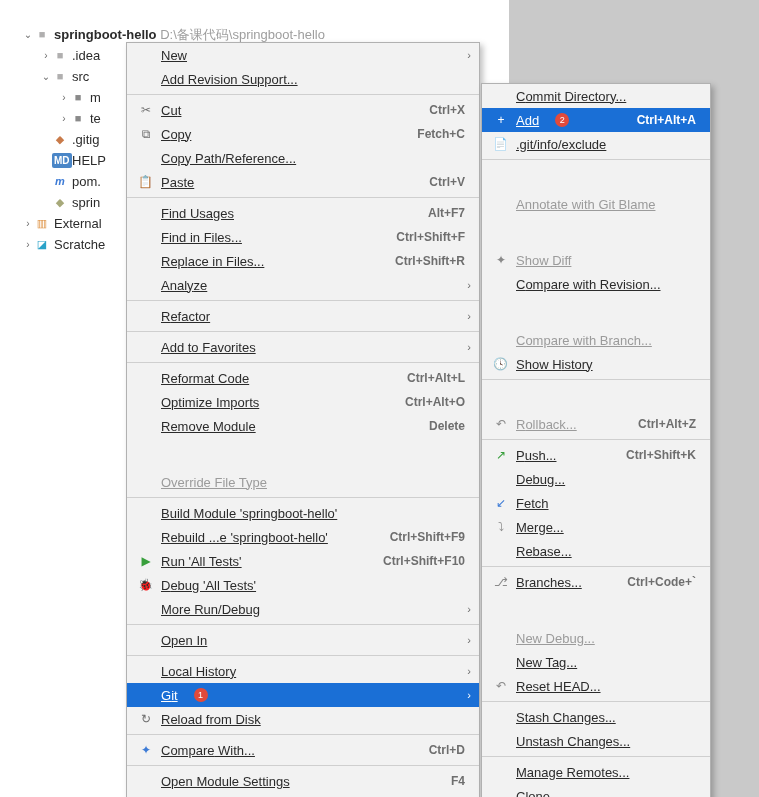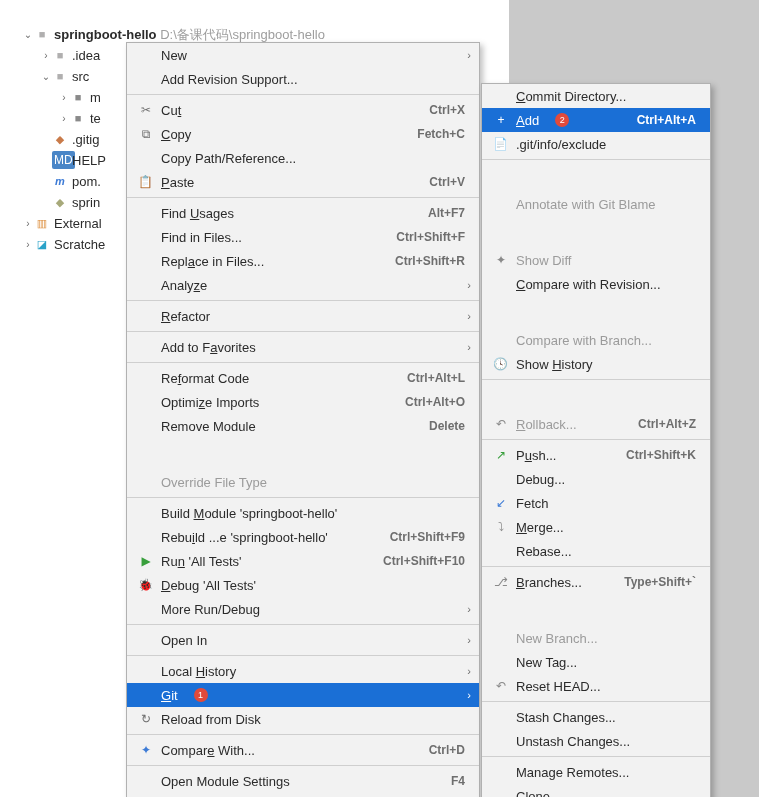--- a/index.html
+++ b/index.html
@@ -48,21 +48,21 @@
   .tree-icon {
     display:inline-block;
     width:16px;
     text-align:center;
     margin-right:4px;
     font-size:11px;
   }
   .folder-ic { color:#b0afaf; }
   .folder-ic2 { color:#8a8a8a; }
   .gitig-ic { color:#c97b4a; }
-  .help-ic { background:#4a86c7;color:#fff;font-size:12px;font-weight:normal;padding:2px 2px;border-radius:2px; }
+  .help-ic { background:#4a86c7;color:#fff;font-size:10px;font-weight:bold;padding:2px 2px;border-radius:2px; }
   .pom-ic  { color:#3d7bd6; font-style:italic; font-weight:bold; }
   .spring-ic{ color:#a7a97a; }
   .ext-ic  { color:#dd8f3e; }
   .scratch-ic{ color:#2aa2c8; }
 
   
   .menu {
     position:absolute;
     background:#f2f2f2;
     border:1px solid #b1b1b1;
@@ -83,21 +83,21 @@
     margin:3px 0;
   }
   .mi-icon {
     display:inline-block;
     width:18px;
     text-align:center;
     margin-right:6px;
     font-size:12px;
     color:#6e6e6e;
   }
-  .mi-label { flex: 0 0 auto; }
+  .mi-label { flex: 0 0 auto; text-decoration: underline; }
   .mi-label u { text-decoration: underline; }
   .mi-spacer { flex:1; }
   .mi-shortcut { color:#6e6e6e; font-size:12px; padding-left:24px;font-weight:bold; }
   .mi-sub {
     position:absolute;
     right:8px;
     color:#6e6e6e;
     font-size:11px;
   }
   .menu-item.selected {
@@ -475,25 +475,25 @@
   <div class="menu-item">
     <span class="mi-icon"></span>
     <span class="mi-label">Rebase...</span>
   </div>
   <div class="menu-sep"></div>
 
   <div class="menu-item">
     <span class="mi-icon ic-grey">⎇</span>
     <span class="mi-label"><u>B</u>ranches...</span>
     <span class="mi-spacer"></span>
-      <span class="mi-shortcut">Type+Shift+`</span>
+      <span class="mi-shortcut">Ctrl+Code+`</span>
   </div>
   <div class="menu-item disabled">
     <span class="mi-icon"></span>
-    <span class="mi-label">New Branch...</span>
+    <span class="mi-label">New Debug...</span>
   </div>
   <div class="menu-item">
     <span class="mi-icon"></span>
     <span class="mi-label">New Tag...</span>
   </div>
   <div class="menu-item">
     <span class="mi-icon ic-grey">↶</span>
     <span class="mi-label">Reset HEAD...</span>
   </div>
   <div class="menu-sep"></div>

